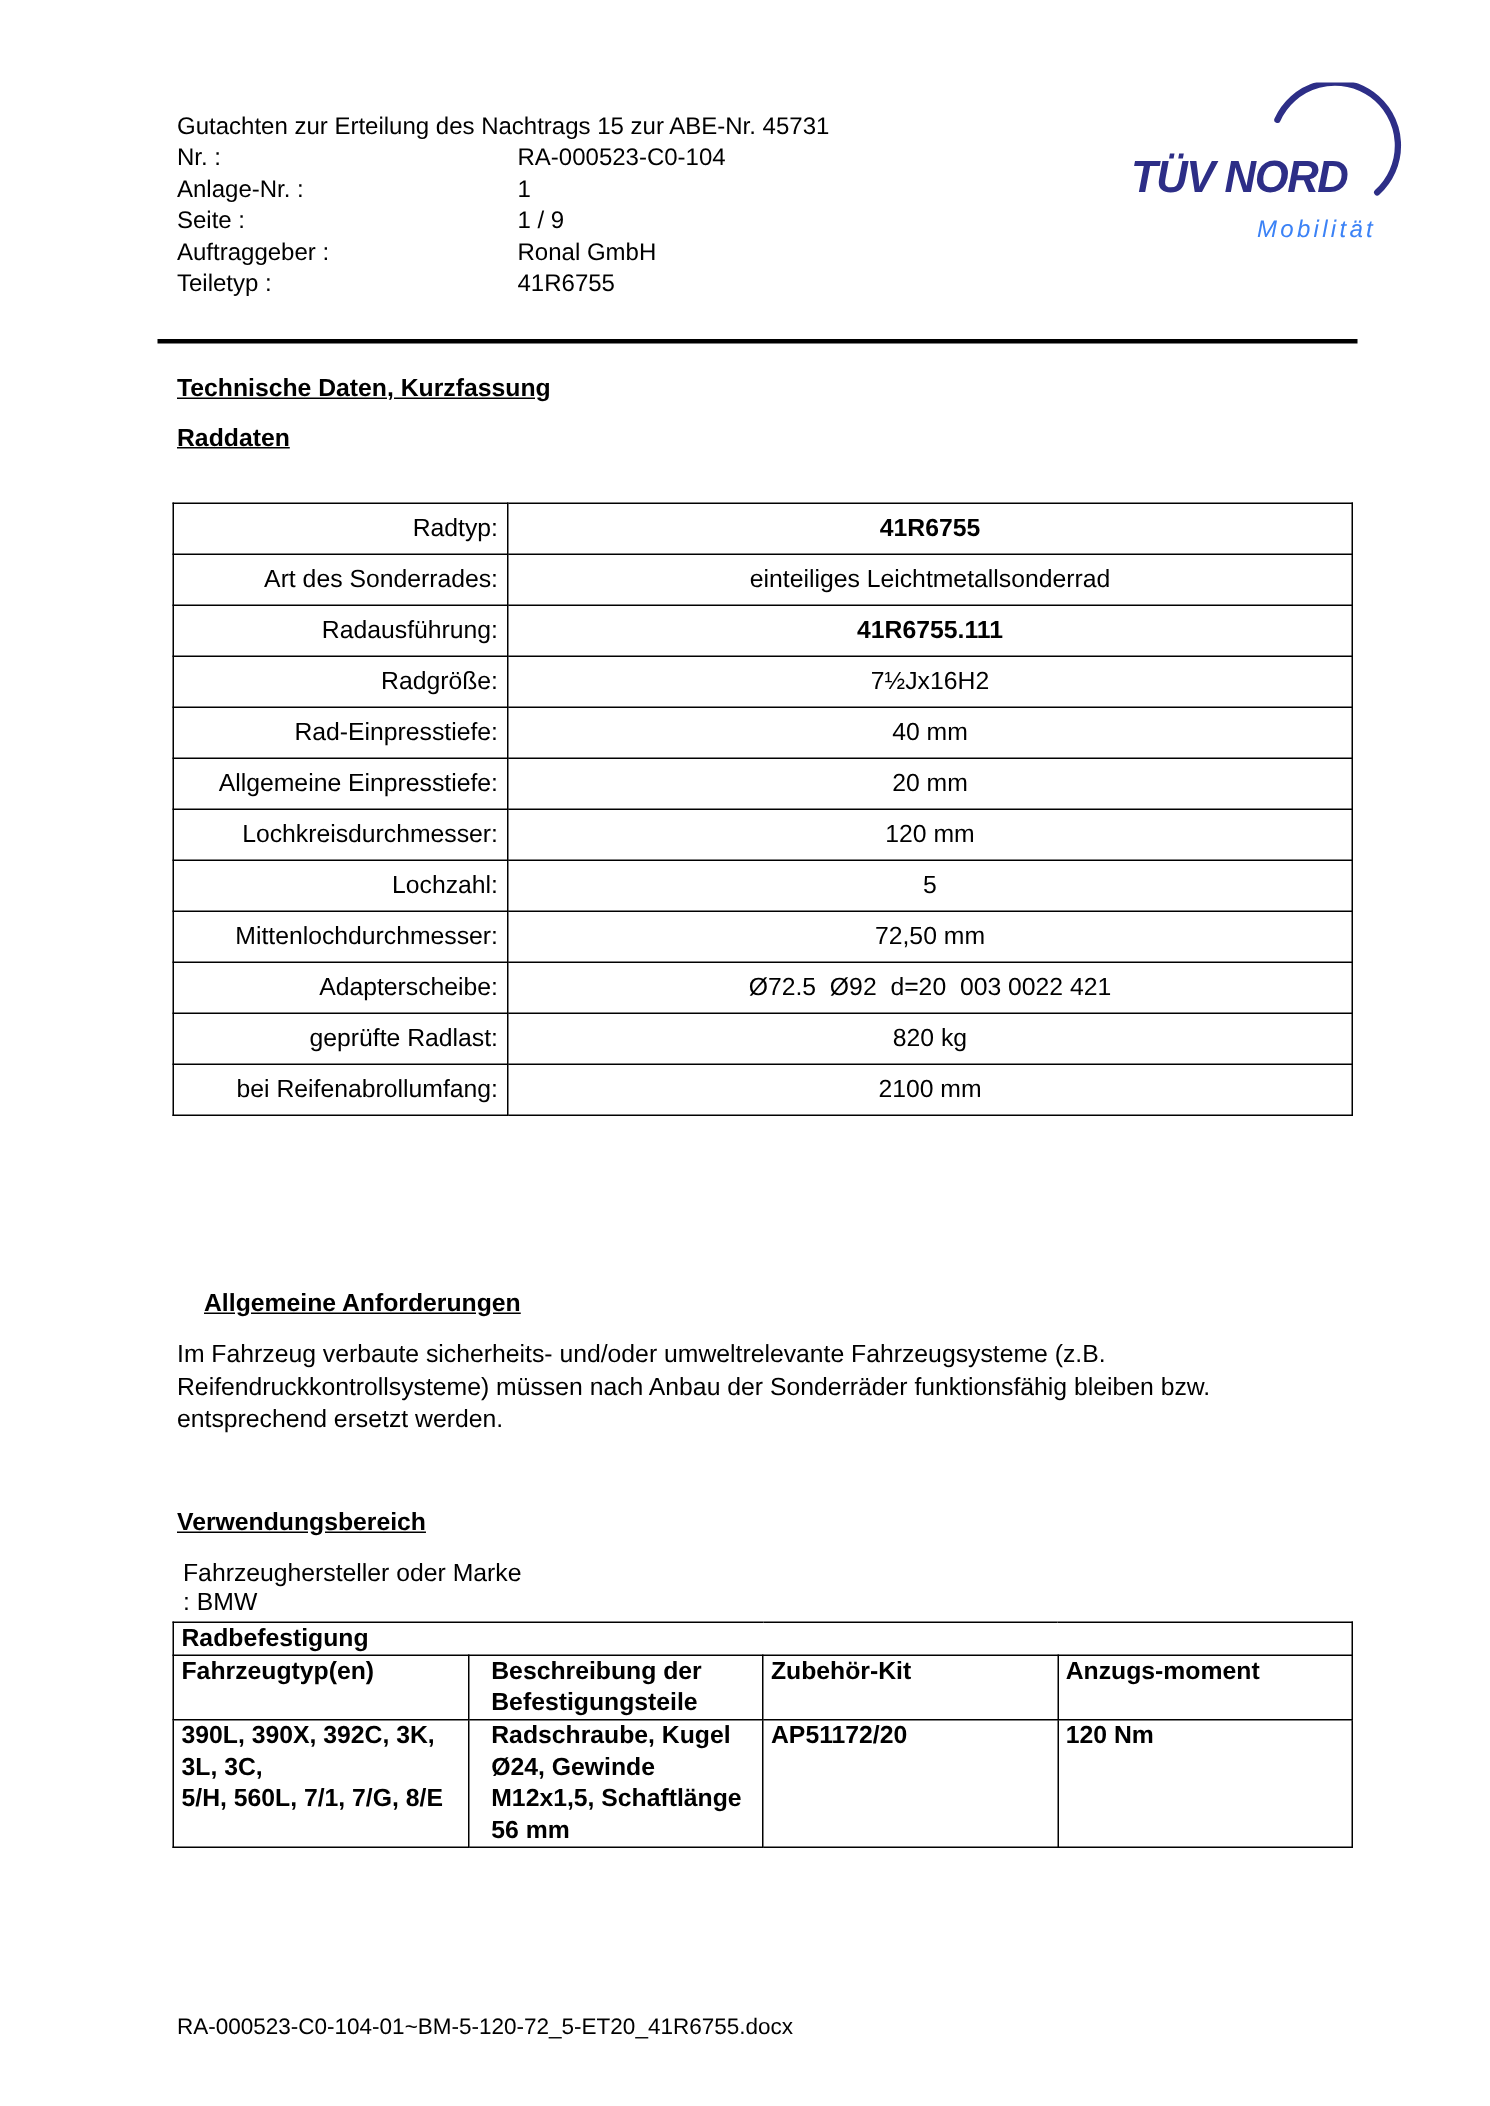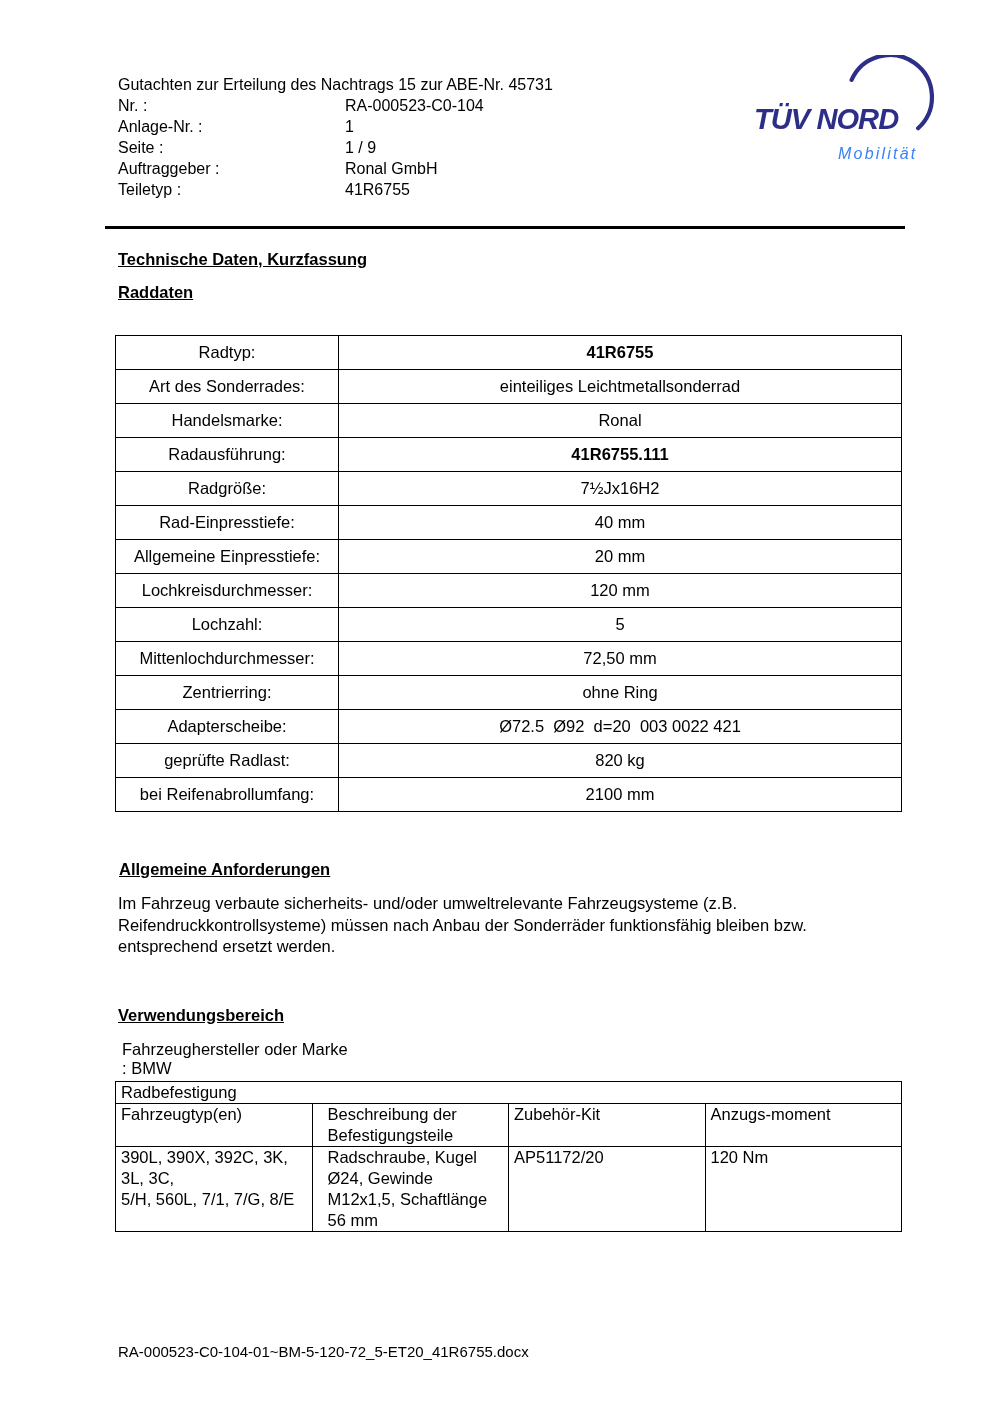--- a/index.html
+++ b/index.html
@@ -29,41 +29,41 @@
     position:absolute; left:86px; top:95px;
     font-size:16px; font-style:italic; letter-spacing:2.2px; color:#3b82f6;
     white-space:nowrap;
   }
 
   .rule { left:105px; top:226px; width:800px; height:3px; background:#000; }
 
   .heading { font-size:16.5px; font-weight:bold; text-decoration:underline; white-space:nowrap; }
   .h-tech { left:118px; top:250px; }
   .h-rad  { left:118px; top:283px; }
-  .h-allg { left:119px; top:860px; }
+  .h-allg { left:136px; top:860px; }
   .h-verw { left:118px; top:1006px; }
 
   
   table { border-collapse:collapse; }
   .t1 { left:115px; top:335px; width:787px; table-layout:fixed; }
   .t1 td { border:1.5px solid #000; height:34px; font-size:16.5px; padding:2px 6px; vertical-align:middle; }
-  .t1 .lbl { width:223px; text-align:center; }
+  .t1 .lbl { width:223px; text-align:right; }
   .t1 .val { text-align:center; }
   .bold { font-weight:bold; }
 
   .para { left:118px; top:893px; width:792px; font-size:16.5px; line-height:21.5px; }
 
   .make { left:122px; top:1040px; font-size:16.5px; display:flex;flex-direction:column; }
   .make .lbl { width:263px; flex:0 0 auto; }
 
   
   .t2 { left:115px; top:1081px; width:787px; table-layout:fixed; }
   .t2 td, .t2 th {
     border:1.5px solid #000; font-size:16.5px; padding:0 5px;
-    vertical-align:top; text-align:left; font-weight:normal; line-height:21px;margin-left:19px;
+    vertical-align:top; text-align:left; font-weight:bold; line-height:21px;margin-left:19px;
   }
   .t2 .c1 { width:271px; } .t2 .c2 { width:331px;padding-left:15px; }
   .t2 .c3 { width:106px; } .t2 .c4 { width:79px; }
   .t2 .cap { height:22px; }
   .t2 .hrow th { height:43px; }
   .t2 .drow td { height:46px; white-space:pre-line; }
 
   .footer { left:118px; top:1343px; font-size:15px; }
 </style>
 </head>
@@ -110,24 +110,20 @@
   <tbody>
     <tr>
       <td class="lbl">Radtyp:</td>
       <td class="val bold">41R6755</td>
     </tr>
     <tr>
       <td class="lbl">Art des Sonderrades:</td>
       <td class="val">einteiliges Leichtmetallsonderrad</td>
     </tr>
     <tr>
-      <td class="lbl">Handelsmarke:</td>
-      <td class="val">Ronal</td>
-    </tr>
-    <tr>
       <td class="lbl">Radausführung:</td>
       <td class="val bold">41R6755.111</td>
     </tr>
     <tr>
       <td class="lbl">Radgröße:</td>
       <td class="val">7½Jx16H2</td>
     </tr>
     <tr>
       <td class="lbl">Rad-Einpresstiefe:</td>
       <td class="val">40 mm</td>
@@ -140,24 +136,20 @@
       <td class="lbl">Lochkreisdurchmesser:</td>
       <td class="val">120 mm</td>
     </tr>
     <tr>
       <td class="lbl">Lochzahl:</td>
       <td class="val">5</td>
     </tr>
     <tr>
       <td class="lbl">Mittenlochdurchmesser:</td>
       <td class="val">72,50 mm</td>
-    </tr>
-    <tr>
-      <td class="lbl">Zentrierring:</td>
-      <td class="val">ohne Ring</td>
     </tr>
     <tr>
       <td class="lbl">Adapterscheibe:</td>
       <td class="val">Ø72.5&nbsp; Ø92&nbsp; d=20&nbsp; 003 0022 421</td>
     </tr>
     <tr>
       <td class="lbl">geprüfte Radlast:</td>
       <td class="val">820 kg</td>
     </tr>
     <tr>

